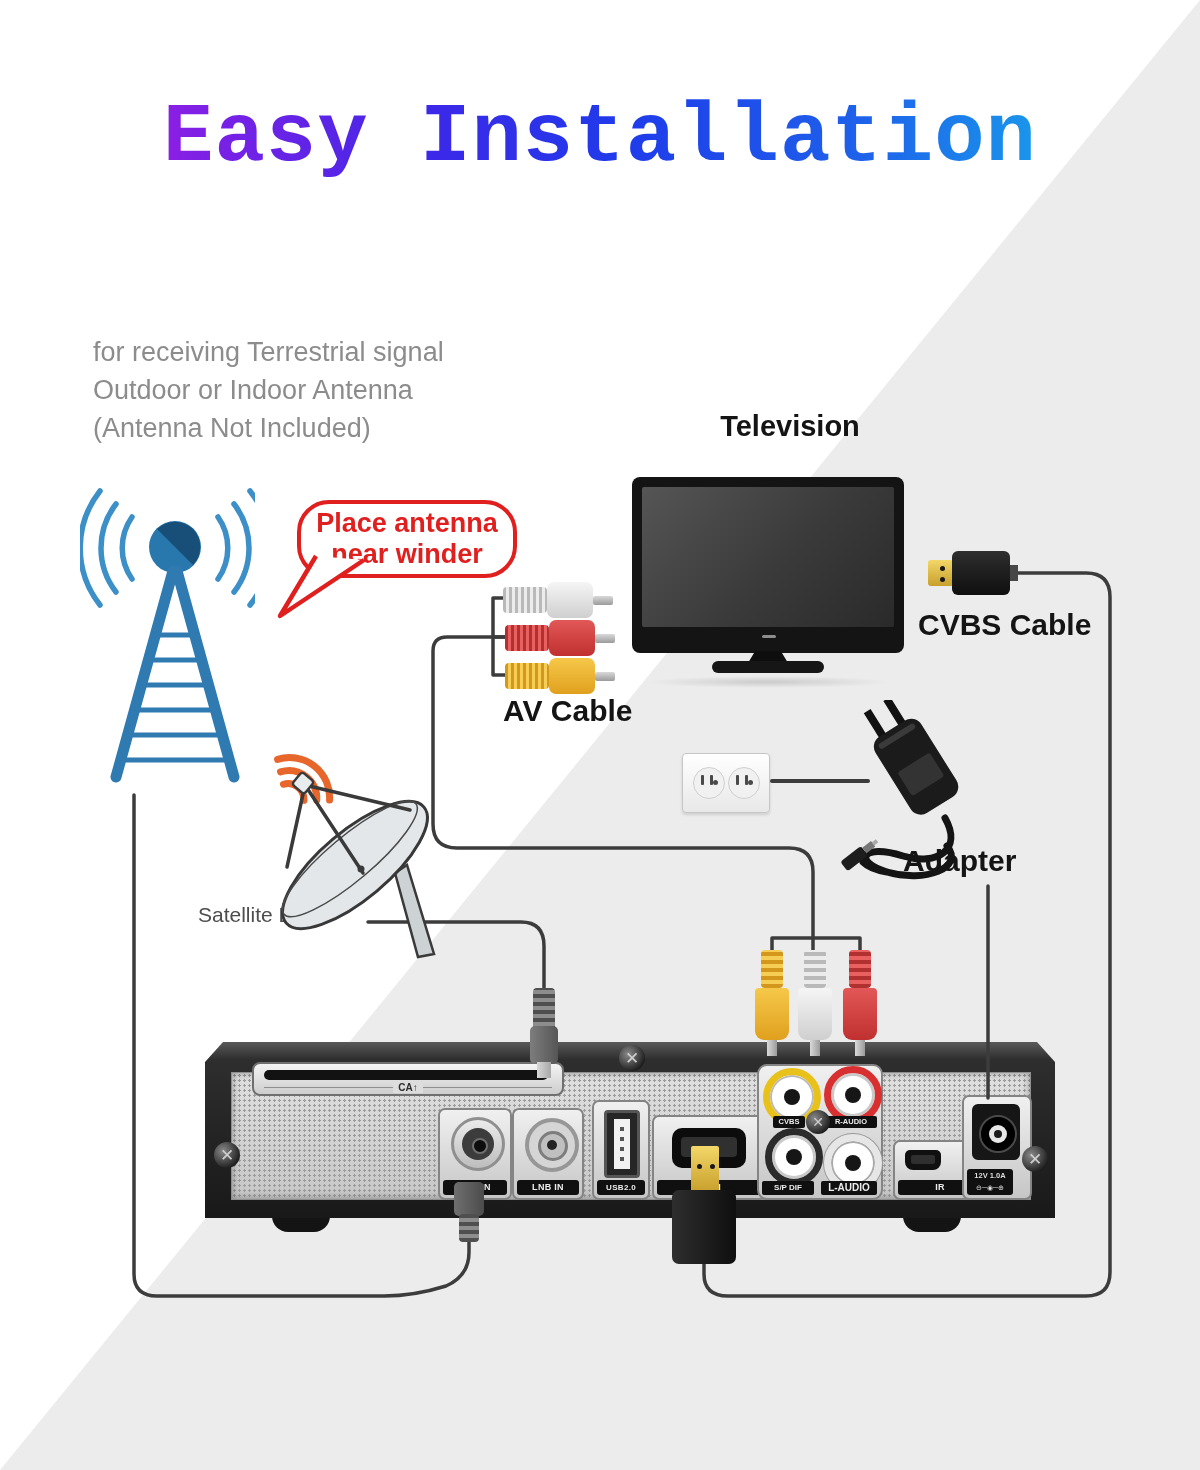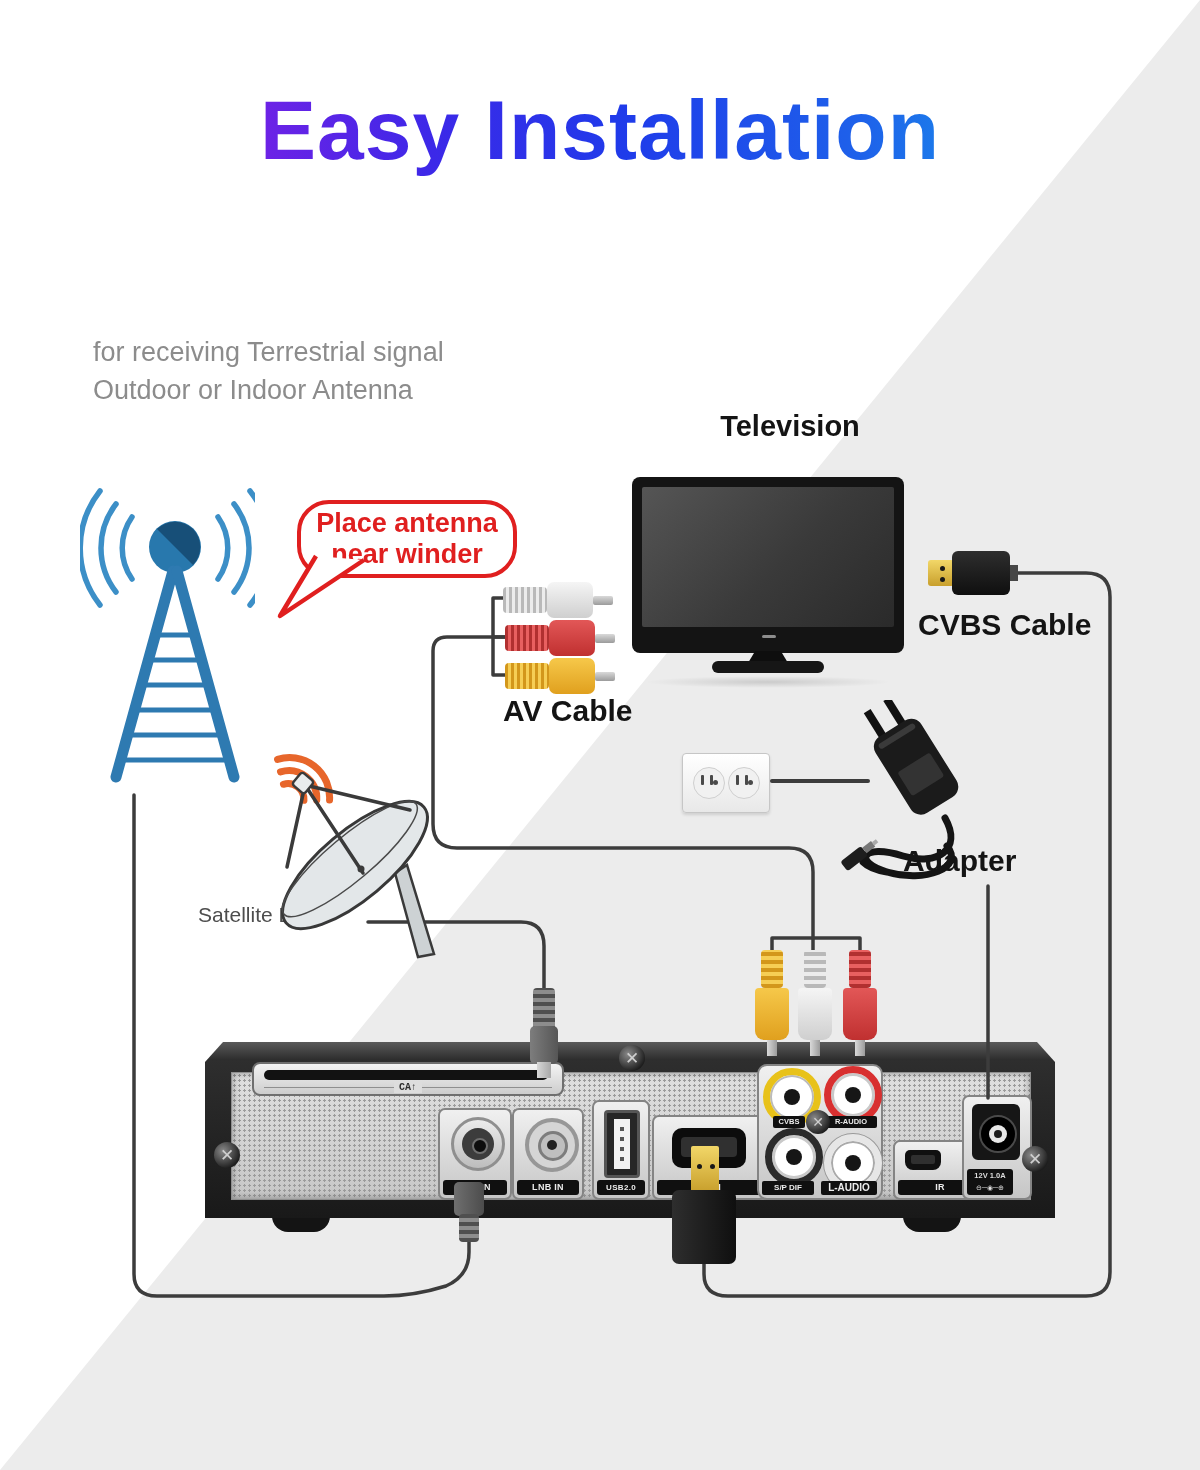--- a/index.html
+++ b/index.html
@@ -5,23 +5,23 @@
   html,body{margin:0;padding:0;background:#fff;}
   #canvas{position:relative;width:1200px;height:1470px;overflow:hidden;background:#fff;
           font-family:"Liberation Sans","DejaVu Sans",sans-serif;}
   .abs{position:absolute;}
 
   
   #bg-triangle{left:0;top:0;width:1200px;height:1470px;background:#ececec;
     clip-path:polygon(100% 0,100% 100%,0 100%);}
 
   
-  #title{left:0;top:82px;width:1200px;text-align:center;font-size:84px;font-weight:bold;letter-spacing:1px;
+  #title{left:0;top:90px;width:1200px;text-align:center;font-size:84px;font-weight:bold;letter-spacing:1px;
     background:linear-gradient(90deg,#cb16df 0%,#8120e5 16%,#3c28e8 36%,#1f3bea 52%,#1e62ea 72%,#17b9ec 96%);
-    -webkit-background-clip:text;background-clip:text;color:transparent;}
+    -webkit-background-clip:text;background-clip:text;color:transparent;font-family:Liberation Mono, monospace;}
 
   
   #antenna-note{left:93px;top:333px;font-size:27px;line-height:38px;color:#8c8c8c;}
 
   
   .big-label{font-weight:bold;color:#141414;}
 
   
   #bubble{left:297px;top:500px;width:212px;height:66px;background:#fff;border:4px solid #e01f1f;
     border-radius:32px;color:#e01f1f;font-size:27px;font-weight:600;text-align:center;line-height:31px;
@@ -79,21 +79,21 @@
   #receiver{left:205px;top:1042px;width:850px;height:176px;z-index:5;
     background:linear-gradient(180deg,#5a5a5a 0%,#2e2e2e 10%,#191919 100%);
     clip-path:polygon(0 20px,18px 0,832px 0,100% 20px,100% 100%,0 100%);}
   #rx-panel{left:26px;top:30px;width:798px;height:126px;border:1px solid #8f8f8f;
     background-image:radial-gradient(circle,#9b9b9b 1px,transparent 1.15px),linear-gradient(180deg,#e0e0e0,#c7c7c7);
     background-size:5px 5px,100% 100%;box-shadow:inset 0 0 8px rgba(0,0,0,.35);}
   .screw{position:absolute;width:26px;height:26px;border-radius:50%;
     background:radial-gradient(circle at 35% 35%,#8a8a8a,#1c1c1c 75%);
     color:#cfcfcf;font-size:17px;font-weight:bold;display:flex;align-items:center;justify-content:center;z-index:8;}
   #ca-slot{left:47px;top:20px;width:308px;height:30px;background:linear-gradient(180deg,#f4f4f4,#cdcdcd);
-    border:2px solid #6f6f6f;border-radius:8px;z-index:6;font-family:Liberation Mono, monospace;}
+    border:2px solid #6f6f6f;border-radius:8px;z-index:6;}
   #ca-inner{left:10px;top:6px;width:284px;height:10px;background:#121212;border-radius:5px;}
   #ca-line{left:10px;right:10px;bottom:6px;height:1px;background:#8f8f8f;}
   #ca-label{left:0;right:0;bottom:1px;text-align:center;font-size:10px;font-weight:bold;color:#2c2c2c;}
   #ca-label span{background:#ddd;padding:0 5px;}
 
   .port-block{position:absolute;background:linear-gradient(180deg,#f0f0f0,#c6c6c6);
     border:2px solid #848484;border-radius:7px;z-index:6;}
   .port-label{position:absolute;left:3px;right:3px;bottom:3px;height:15px;background:#101010;color:#ececec;
     font-size:9px;font-weight:bold;text-align:center;line-height:15px;border-radius:3px;letter-spacing:.3px;}
   .minilabel{position:absolute;height:12px;background:#101010;color:#ececec;font-size:7.5px;font-weight:bold;
@@ -123,20 +123,21 @@
 
 <div id="canvas">
 
   <div class="abs" id="bg-triangle"></div>
 
   <div class="abs" id="title">Easy Installation</div>
 
   <div class="abs" id="antenna-note">
     <div>for receiving Terrestrial signal</div>
     <div>Outdoor or Indoor Antenna</div>
+    <div> (Antenna Not Included)</div>
   </div>
 
   <svg class="abs" style="left:0;top:0;z-index:1" width="1200" height="1470" viewBox="0 0 1200 1470">
     <g fill="none" stroke="#3c3c3c" stroke-width="3.5" stroke-linecap="round" stroke-linejoin="round">
       <path d="M134,795 L134,1274 Q134,1296 157,1296 L384,1296 Q414,1296 446,1286 Q469,1276 469,1252 L469,1242"></path>
       <path d="M368,922 L521,922 Q544,922 544,946 L544,990"></path>
       <path d="M540,598 L493,598 L493,675 L540,675 M493,637 L505,637"></path>
       <path d="M505,637 L447,637 Q433,637 433,651 L433,824 Q433,848 457,848 L789,848 Q813,848 813,872 L813,938"></path>
       <path d="M772,938 L860,938 M772,938 L772,950 M860,938 L860,950 M813,938 L813,950"></path>
       <path d="M704,1264 L704,1274 Q704,1296 728,1296 L1086,1296 Q1110,1296 1110,1272 L1110,597 Q1110,573 1086,573 L1016,573"></path>

